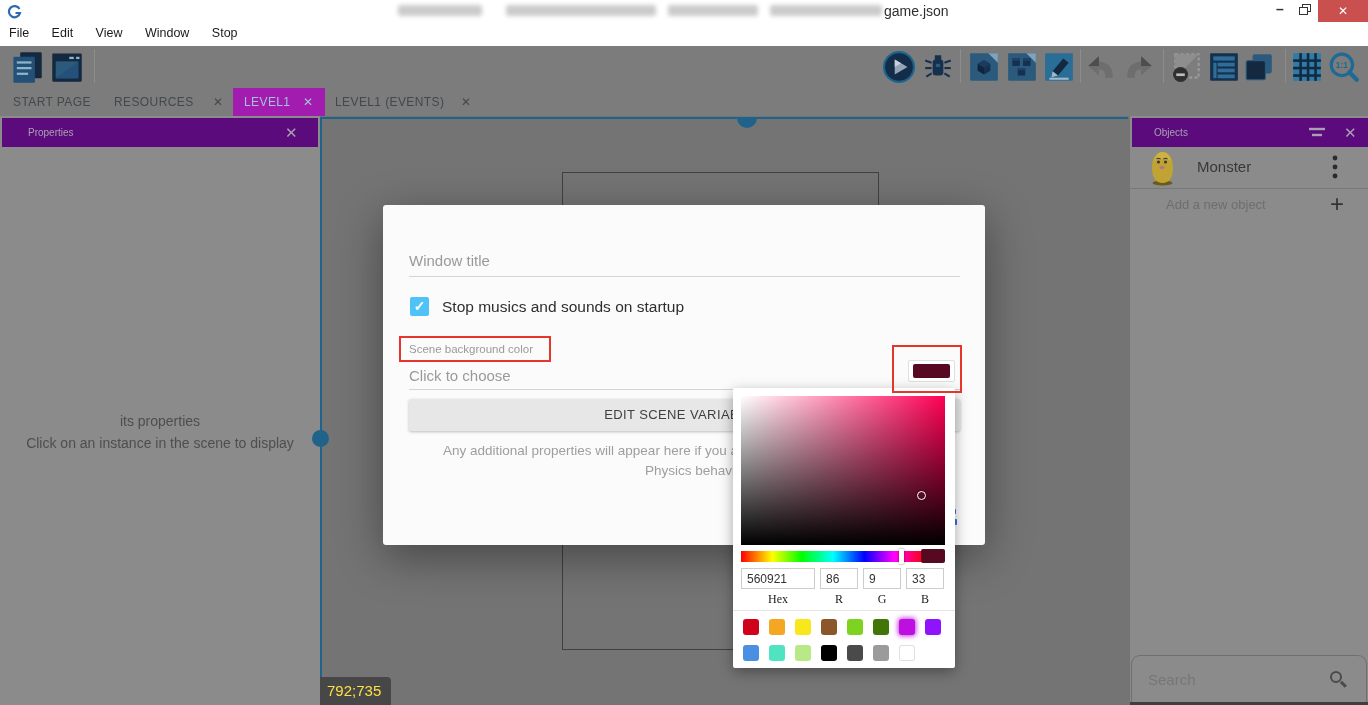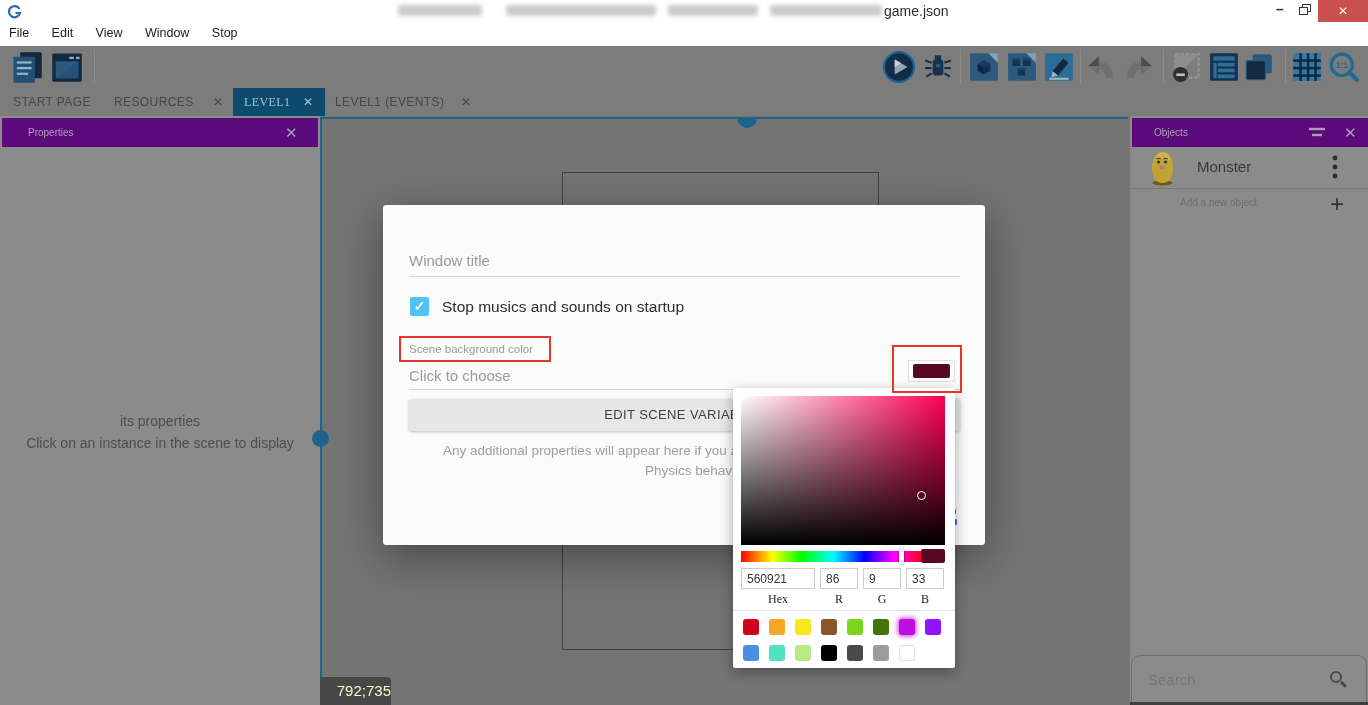--- a/index.html
+++ b/index.html
@@ -19,37 +19,37 @@
   #menubar { left:0; top:22px; width:1368px; height:24px; background:#ffffff; z-index:49; }
   .menu-item { display:inline-block; padding:4px 9px; font-size:12.5px; color:#1a1a1a; }
 
   
   #toolbar { left:0; top:46px; width:1368px; height:42px; background:#7c7c7c; }
   #tabbar  { left:0; top:88px; width:1368px; height:28px; background:#7c7c7c; }
   .tb-sep { width:1px; background:#8d8d8d; top:3px; height:34px; }
   .tab-label { top:0; height:28px; line-height:28px; font-size:12px; letter-spacing:.4px;
     color:#42484c; white-space:nowrap; }
   .tab-close { top:0; height:28px; line-height:28px; font-size:12px; color:#42484c; }
-  #tab-active { background:#0c4a6e;font-family:Liberation Serif, serif; }
+  #tab-active { background:#a21caf; }
   #tab-active .tab-label, #tab-active .tab-close { color:#a3c4d6; }
 
   
   .panel { top:116px; height:589px; background:#8b8b8b; }
   .panel-header { background:#5c0b7d; height:29px; color:#a9a1b3; }
   .panel-title { font-size:10px; line-height:29px; }
   .panel-x { font-size:15px; line-height:29px; color:#a9a1b3; }
   .dim-divider { height:1px; background:#797979; }
 
   
   #canvas { left:320px; top:116px; width:810px; height:589px; background:#747474; }
   .scrollline { background:#20638a; }
   .scrollthumb { background:#20638a; border-radius:50%; }
   #game-rect { border:1px solid #414141; }
-  #coord-badge { background:#474747; color:#fef9c3; font-size:15px; line-height:28px;
-    padding-left:7px; border-top-right-radius:4px;text-align:right; }
+  #coord-badge { background:#474747; color:#fde047; font-size:15px; line-height:28px;
+    padding-left:7px; border-top-right-radius:4px; }
 
   
   #dialog { left:383px; top:205px; width:602px; height:340px; background:#fbfbfb;
     border-radius:3px; box-shadow:0 12px 45px rgba(0,0,0,.4); z-index:10; }
   .dlg-label { font-size:15px; color:#9a9a9a; }
   .dlg-underline { height:1px; background:#d4d4d4; }
   #dlg-checkbox { width:19px; height:19px; background:#4fc3f7; border-radius:2px;
     color:#fff; font-size:14px; line-height:19px; text-align:center; font-weight:bold; }
   #dlg-check-label { font-size:15.5px; color:#2e2e2e; }
   #dlg-bgcolor-label { font-size:11.5px; color:#9a9a9a; }
@@ -290,21 +290,21 @@
     <span class="abs" style="left:67px;top:11px;font-size:15px;color:#383838">Monster</span>
     <svg class="abs" style="left:202px;top:8px" width="6" height="24" viewBox="0 0 6 24">
       <circle cx="3" cy="3" r="2.4" fill="#2b2b2b"></circle>
       <circle cx="3" cy="12" r="2.4" fill="#2b2b2b"></circle>
       <circle cx="3" cy="21" r="2.4" fill="#2b2b2b"></circle>
     </svg>
   </div>
   <div class="abs dim-divider" style="left:0;top:72px;width:238px"></div>
 
   <div class="abs" style="left:0;top:73px;width:238px;height:34px">
-    <span class="abs" style="left:50px;top:8px;font-size:10px;color:#6e6e6e">Add a new object</span>
+    <span class="abs" style="left:36px;top:8px;font-size:13px;color:#6e6e6e">Add a new object</span>
     <span class="abs" style="left:200px;top:1px;font-size:24px;color:#333;font-weight:300">+</span>
   </div>
 
   <div id="search-box" class="abs" style="left:1px;top:539px;width:236px;height:50px">
     <input id="search-input" class="abs" style="left: 16px; top: 15px;" placeholder="Search">
     <div class="abs" style="left:196px;top:14px;width:22px;height:22px">
       <div class="abs mag-circle" style="left:2px;top:1px"></div>
       <div class="abs mag-tail" style="left:13.5px;top:11px"></div>
     </div>
   </div>

